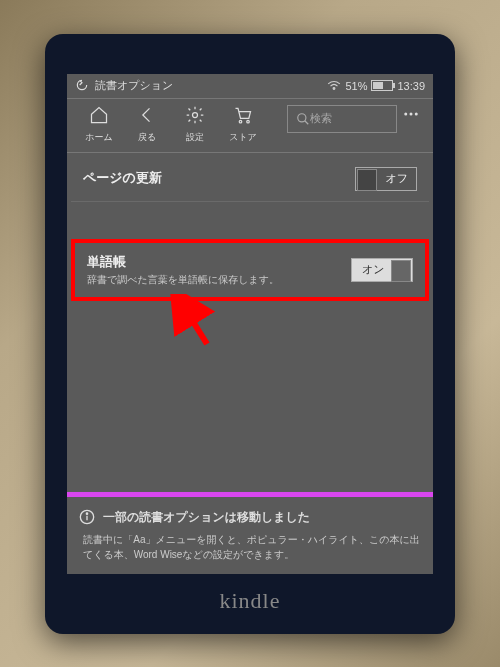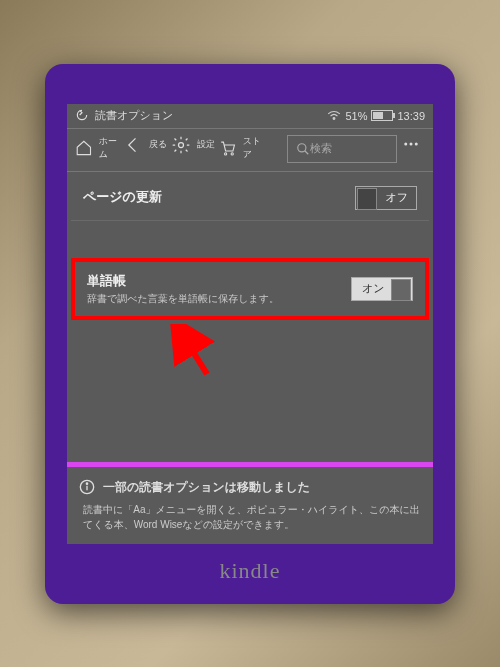--- a/index.html
+++ b/index.html
@@ -8,22 +8,22 @@
       height: 667px;
       background: linear-gradient(135deg, #8a7a5a 0%, #b8a888 30%, #c8b898 70%, #9a8a6a 100%);
       font-family: sans-serif;
       display: flex;
       align-items: center;
       justify-content: center;
       position: relative;
     }
     .device {
       width: 410px;
-      height: 540px;
-      background: #4c1d95;
+      height: 600px;
+      background: #0f172a;
       border-radius: 18px;
       box-shadow: 0 8px 30px rgba(0,0,0,0.6);
       display: flex;
       flex-direction: column;
       align-items: center;
       padding: 40px 22px 20px 22px;
       position: relative;
     }
     .screen {
       width: 100%;
@@ -57,21 +57,21 @@
     }
     .navbar {
       display: flex;
       align-items: flex-start;
       padding: 6px 8px 8px 8px;
       color: #ddd;
       border-bottom: 1px solid #777;
     }
     .nav-item {
       display: flex;
-      flex-direction: row;
+      flex-direction: column;
       align-items: center;
       gap: 6px;
       width: 48px;
       font-size: 9px;
     }
     .nav-icon {
       width: 20px;
       height: 20px;
     }
     .nav-search {

